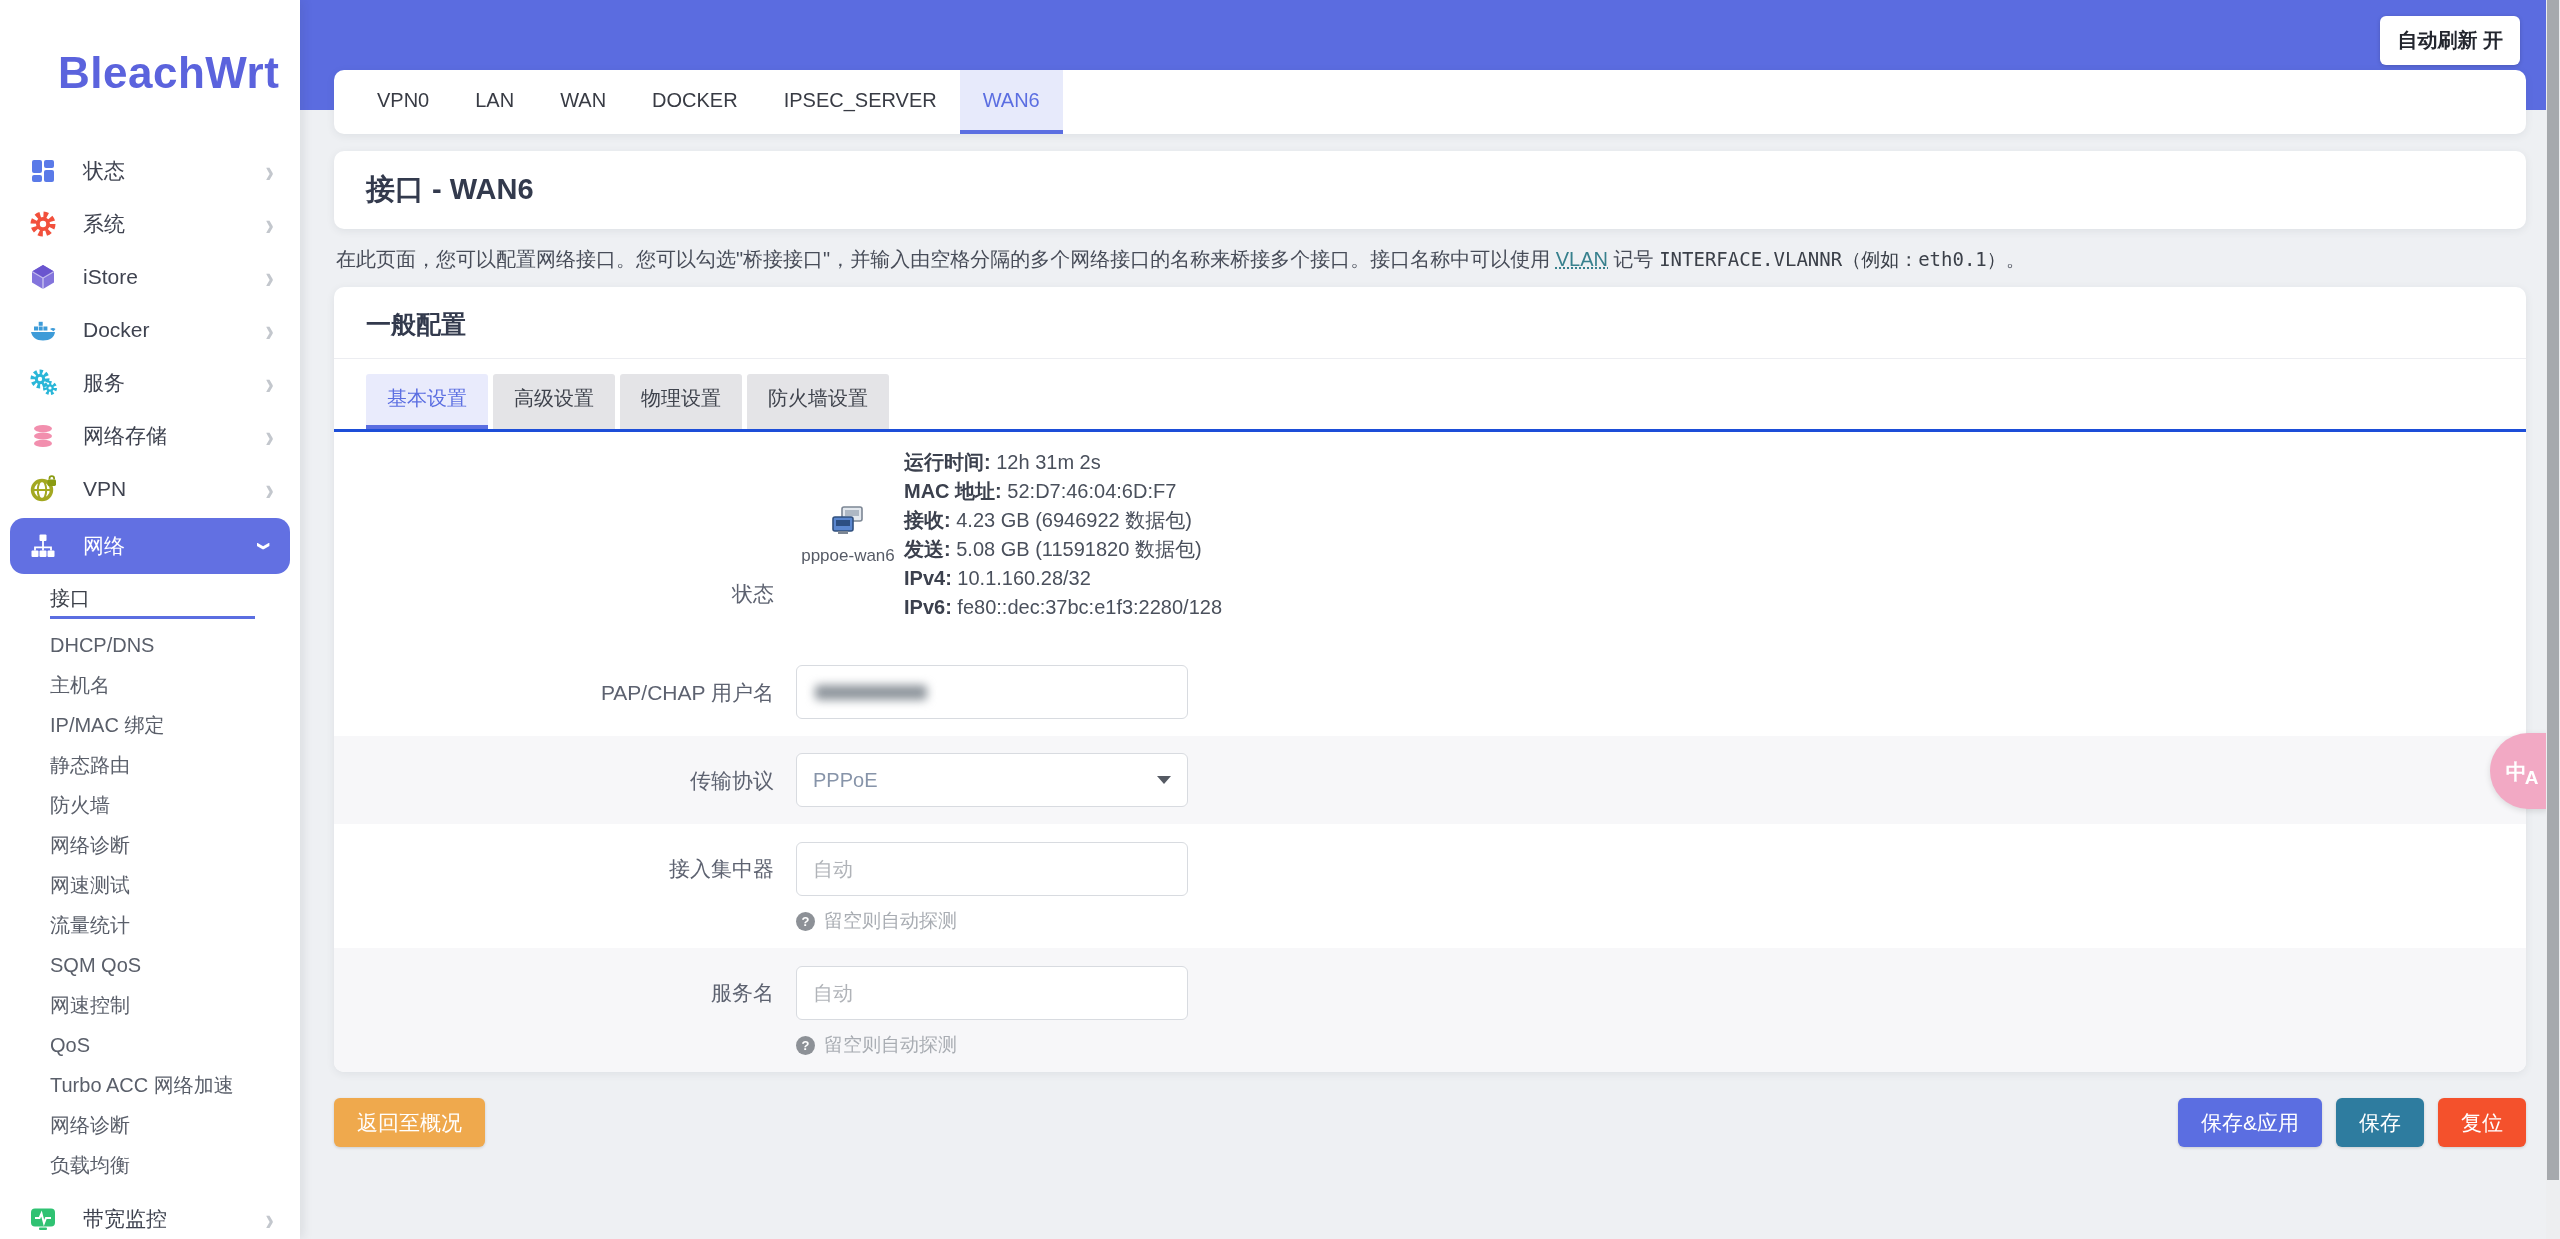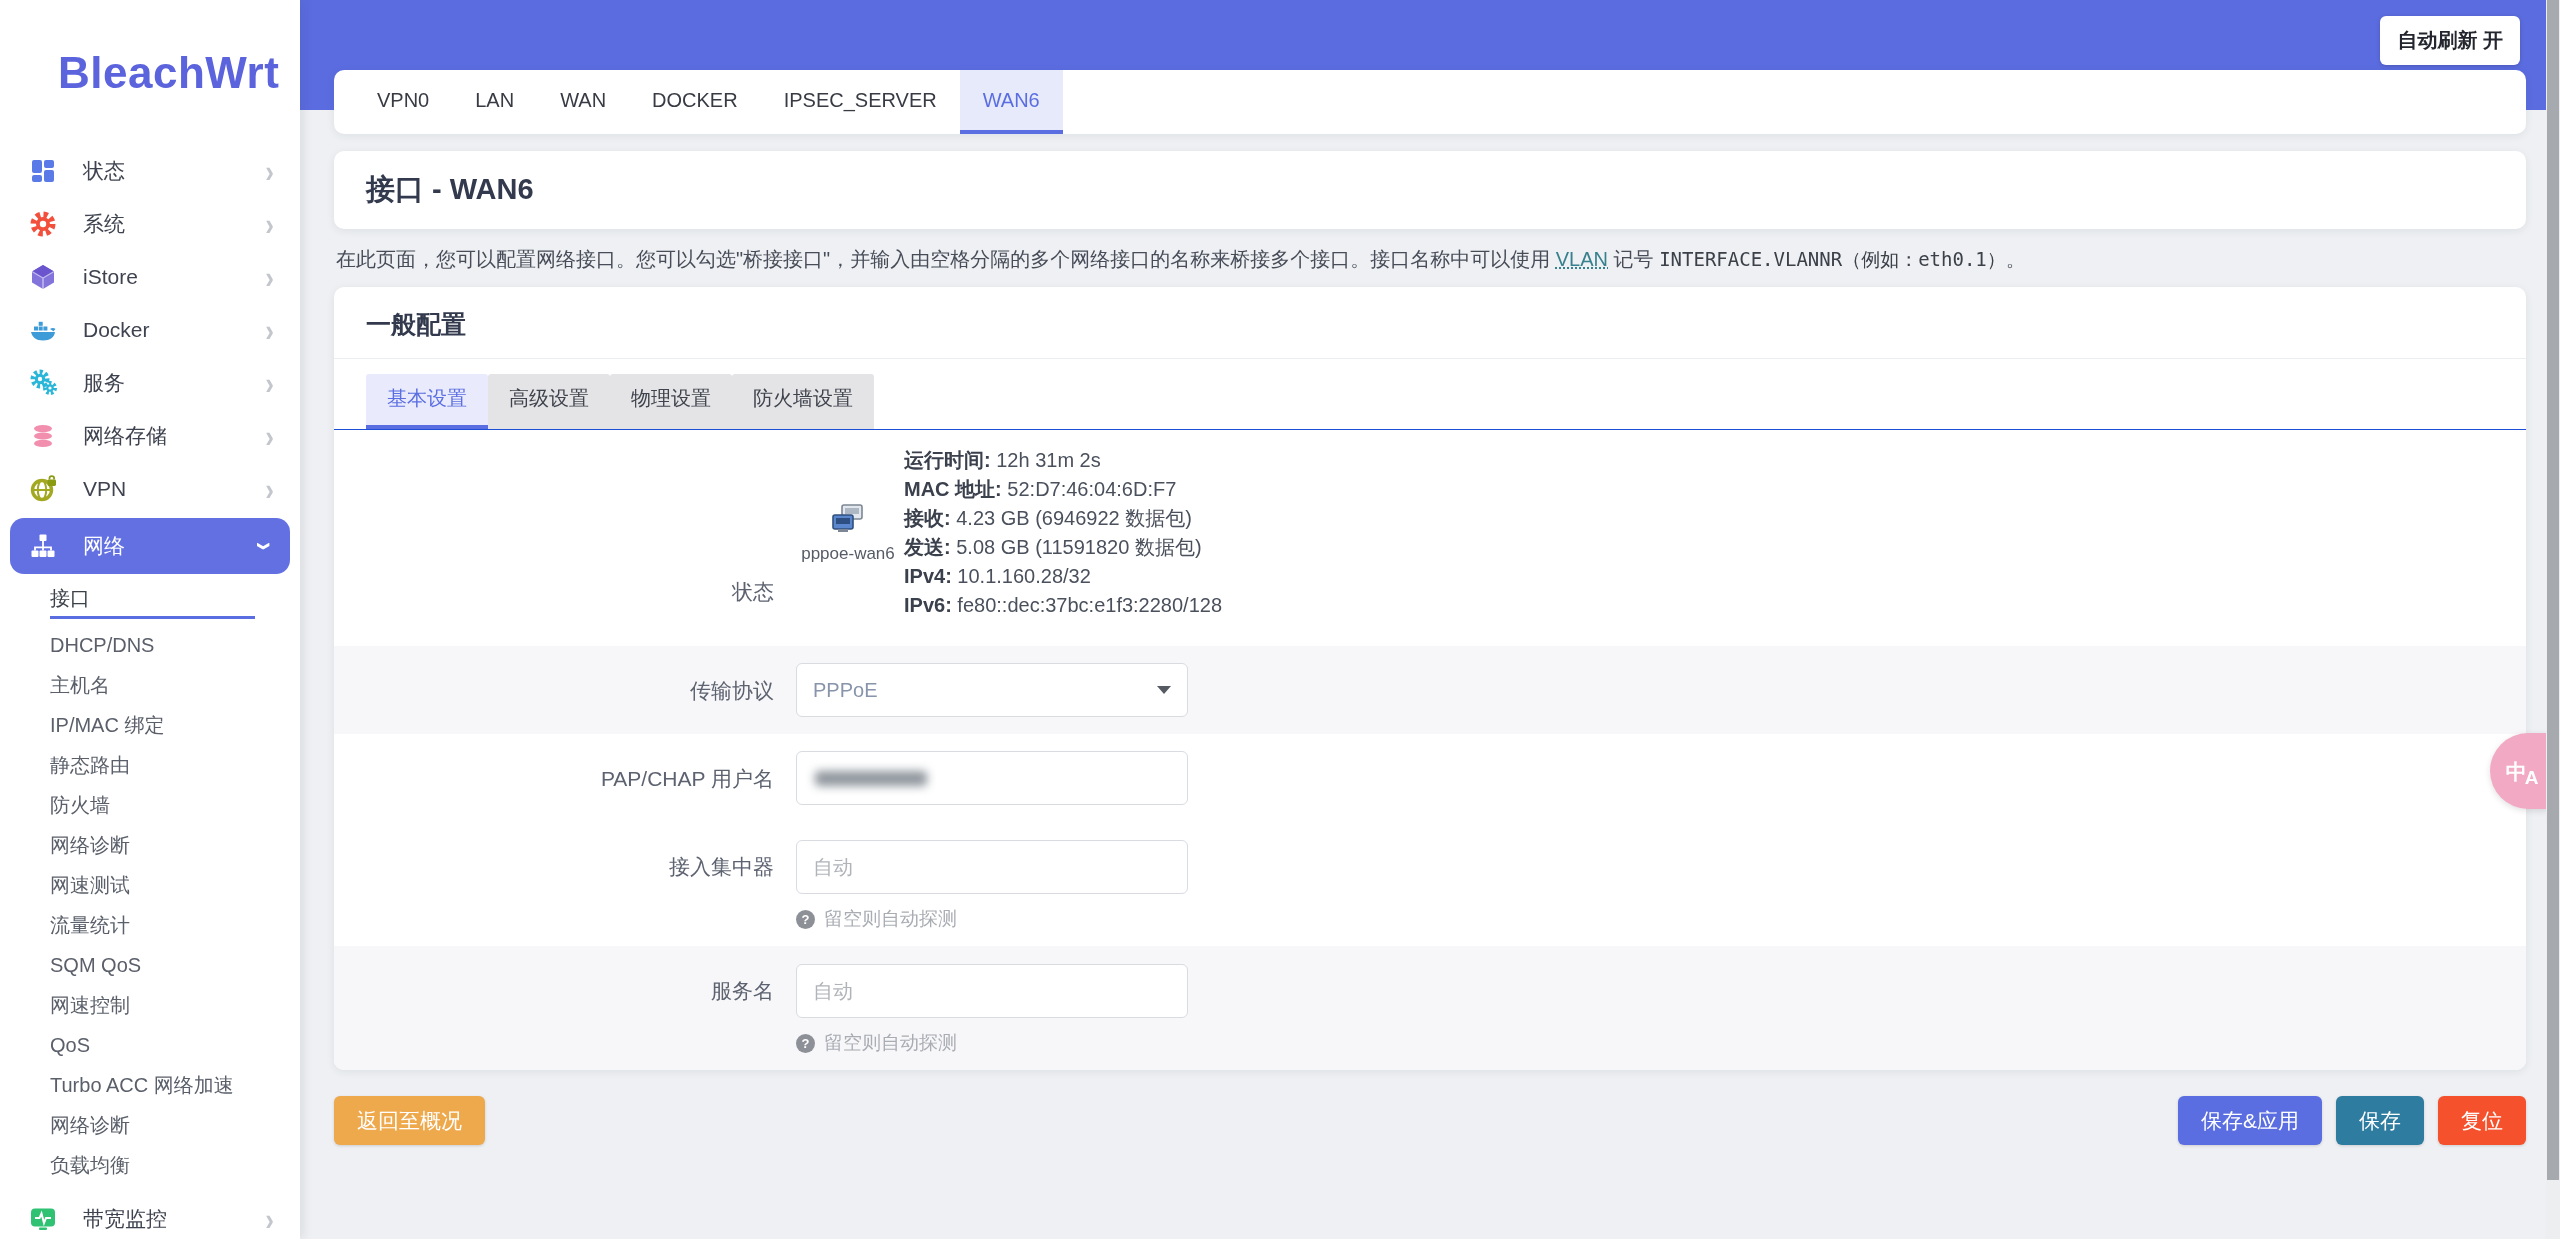--- a/index.html
+++ b/index.html
@@ -59,21 +59,21 @@
   
   .title-card { margin-top:17px; height:78px; display:flex; align-items:center; padding:0 32px; }
   .page-title { font-size:29px; font-weight:700; color:#333a4d; }
   
   .desc { margin:15px 2px 13px 2px; font-size:20px; color:#474c58; line-height:30px; }
   .desc .lnk { color:#37808d; text-decoration:underline dotted; cursor:pointer; }
   .desc .code { font-family:"DejaVu Sans Mono","Liberation Mono",monospace; font-size:19px; color:#3b4049; }
   
   .config-card { overflow:hidden; }
   .cfg-head { font-size:25px; font-weight:700; color:#333a4d; padding:21px 32px 17px; border-bottom:1px solid #ecedf1; }
-  .subtabs { display:flex; padding:15px 32px 0; border-bottom:1px solid #1d4ed8; }
+  .subtabs { display:flex; gap:5px; padding:15px 32px 0; border-bottom:3px solid #1d4ed8; }
   .subtab {
     background:#e4e4e7; color:#3f434d; font-size:20px; padding:11px 21px 13px;
     border-radius:3px 3px 0 0; cursor:pointer; border-bottom:4px solid transparent;
   }
   .subtab.active { background:#e9ebfc; color:#5b6ee1; border-bottom-color:#5b6ee1; padding-bottom:9px; }
   
   .frow { display:flex; }
   .frow.alt { background:#f7f7f9; }
   .flabel {
     width:462px; flex-shrink:0; text-align:right; padding-right:22px;
@@ -342,35 +342,35 @@
             <div class="detail-line"><b>运行时间:</b><span> 12h 31m 2s</span></div>
             <div class="detail-line"><b>MAC 地址:</b><span> 52:D7:46:04:6D:F7</span></div>
             <div class="detail-line"><b>接收:</b><span> 4.23 GB (6946922 数据包)</span></div>
             <div class="detail-line"><b>发送:</b><span> 5.08 GB (11591820 数据包)</span></div>
             <div class="detail-line"><b>IPv4:</b><span> 10.1.160.28/32</span></div>
             <div class="detail-line"><b>IPv6:</b><span> fe80::dec:37bc:e1f3:2280/128</span></div>
           </div>
         </div>
       </div>
 
+      <div class="frow">
+        <div class="flabel">PAP/CHAP 用户名</div>
+        <div class="fbody">
+          <div class="fake-input">
+            <span class="blob"></span>
+          </div>
+        </div>
+      </div>
+
       <div class="frow alt">
         <div class="flabel">传输协议</div>
         <div class="fbody">
           <div class="selectbox">
             <span>PPPoE</span>
             <span class="caret"></span>
-          </div>
-        </div>
-      </div>
-
-      <div class="frow">
-        <div class="flabel">PAP/CHAP 用户名</div>
-        <div class="fbody">
-          <div class="fake-input">
-            <span class="blob"></span>
           </div>
         </div>
       </div>
 
 
       <div class="frow">
         <div class="flabel">接入集中器</div>
         <div class="fbody pad-help">
           <input class="tin" type="text" placeholder="自动" style="">
           <div class="help">

